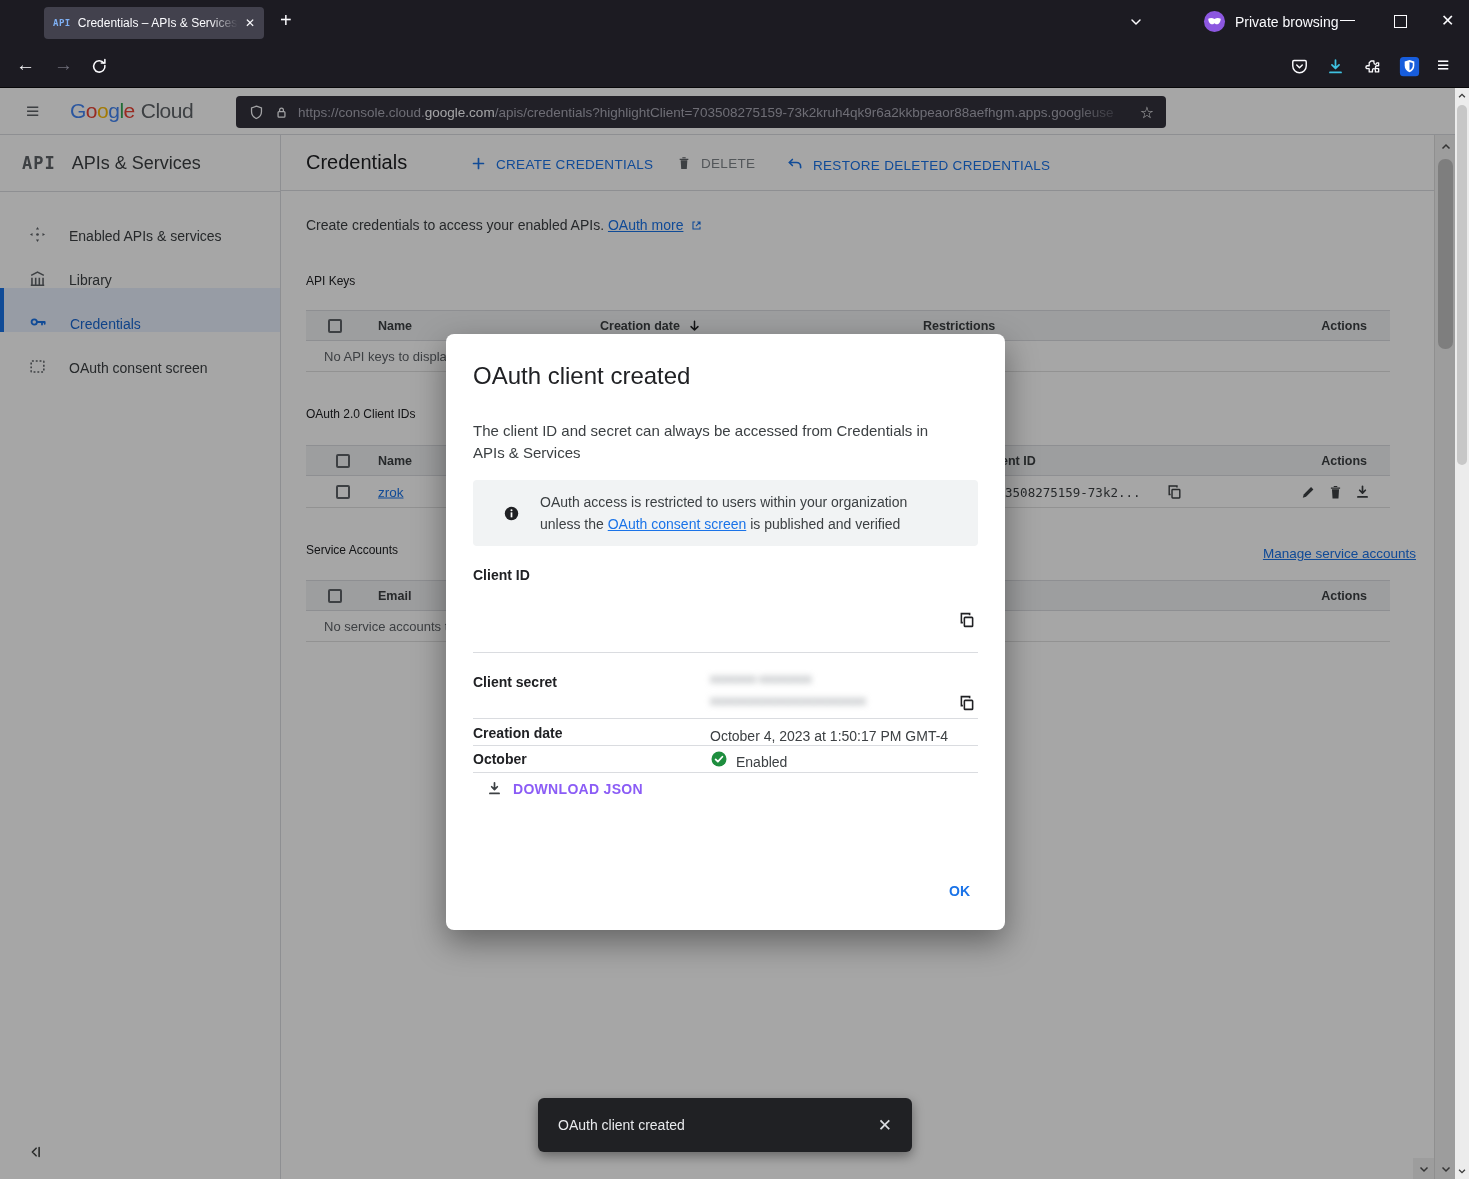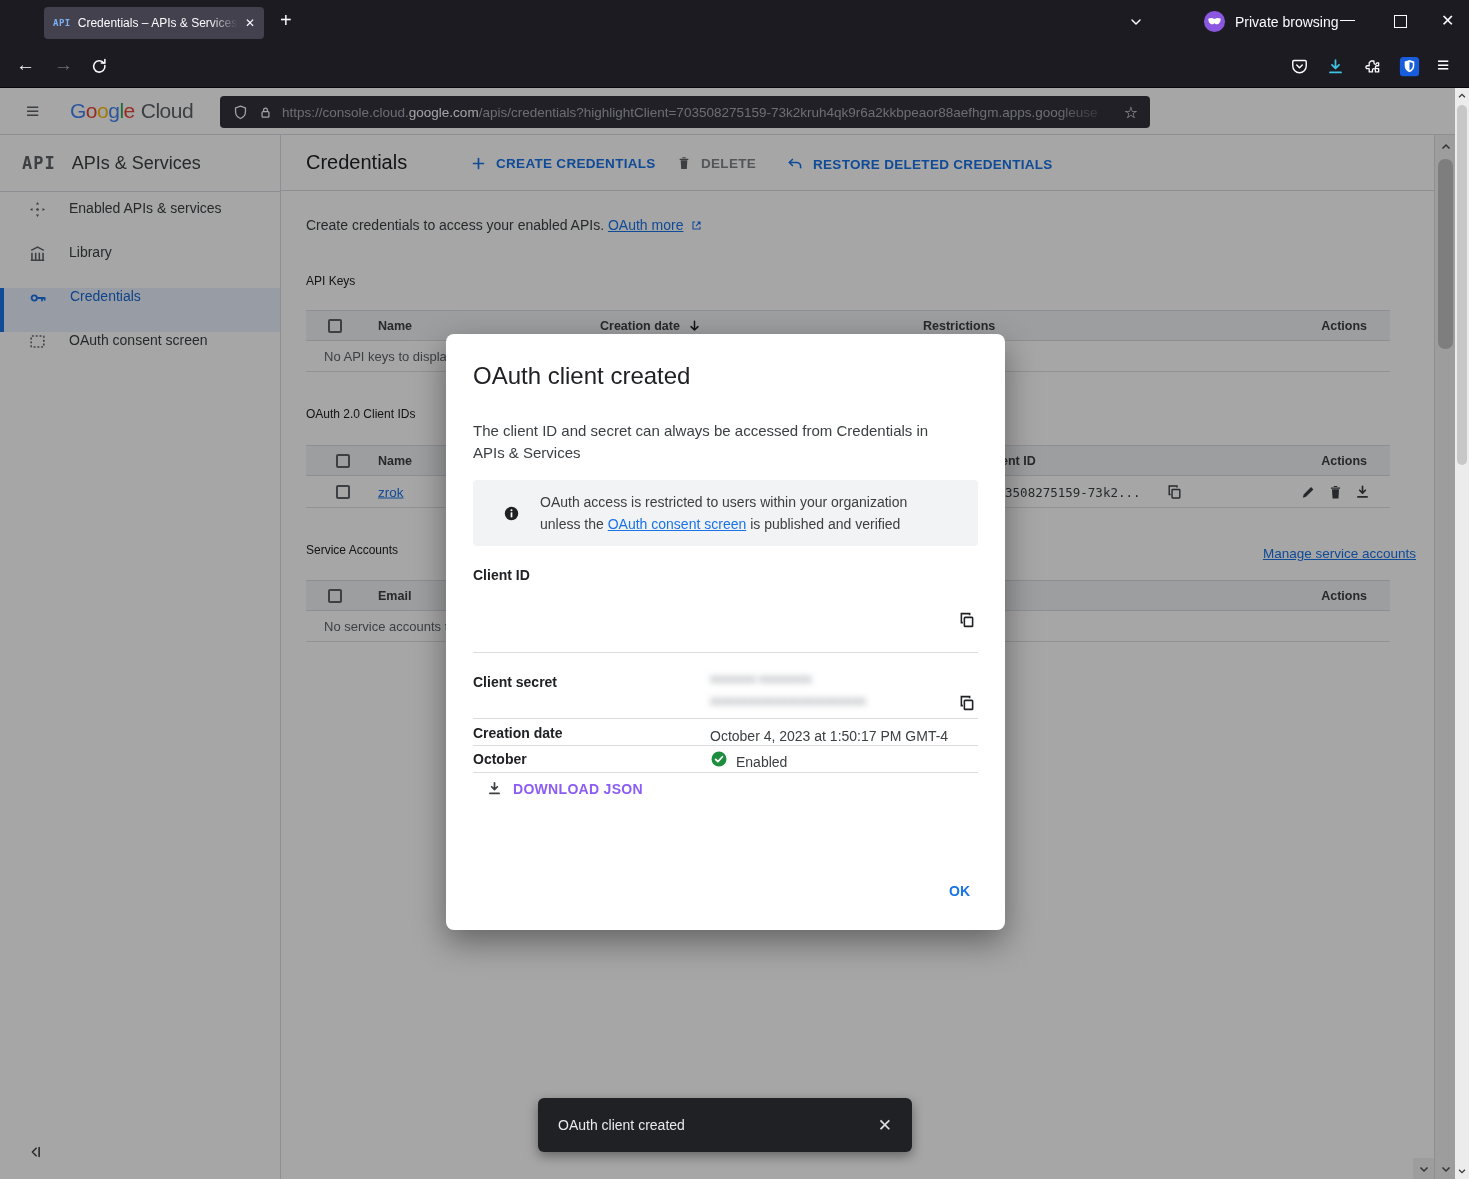--- a/index.html
+++ b/index.html
@@ -10,50 +10,50 @@
   svg { display:block; }
   .ic { display:inline-flex; align-items:center; justify-content:center; flex:0 0 auto; }
 
   
   #tabstrip { left:0; top:0; width:1469px; height:45px; background:#1c1b22; }
   #tab { left:44px; top:7px; width:220px; height:32px; background:#42414d; border-radius:4px; color:#fbfbfe; font-size:12px; padding:0 9px; gap:7px; }
   #tab-title { flex:1; white-space:nowrap; overflow:hidden; -webkit-mask-image:linear-gradient(90deg,#000 82%,transparent); mask-image:linear-gradient(90deg,#000 82%,transparent); }
   .favicon { color:#7fb1f5; font-family:"DejaVu Sans Mono",monospace; font-weight:bold; font-size:9px; letter-spacing:.5px; }
   .chrome-glyph { color:#fbfbfe; }
   #toolbar { left:0; top:45px; width:1469px; height:43px; background:#1c1b22; border-bottom:1px solid #08080a; }
-  #urlbar { left:220px; top:51px; width:930px; height:32px; background:#33323d; border-radius:4px; padding:0 12px; gap:9px; }
+  #urlbar { left:236px; top:51px; width:930px; height:32px; background:#33323d; border-radius:4px; padding:0 12px; gap:9px; }
   #urlbar .url { font-size:13.5px; white-space:nowrap; overflow:hidden; flex:1;
     -webkit-mask-image:linear-gradient(90deg,#000 93%,transparent); mask-image:linear-gradient(90deg,#000 93%,transparent); }
   .url-dim { color:#a9a8b4; } .url-domain { color:#fbfbfe; }
   #private-badge { color:#fbfbfe; font-size:14px; gap:9px; }
 
   
   #gc-header { left:0; top:88px; width:1455px; height:47px; background:#fff; border-bottom:1px solid #dadce0; }
   .gc-logo { font-size:21px; letter-spacing:-.5px; }
   .gc-cloud { color:#5f6368; margin-left:6px; }
   #project-btn { left:238px; top:95px; width:108px; height:34px; border:1px solid #dadce0; border-radius:4px; gap:8px; padding:0 10px; font-size:14px; color:#3c4043; font-weight:bold; }
   #gc-search { left:365px; top:95px; width:650px; height:34px; border:1px solid #dadce0; border-radius:4px; background:#fff; }
   #gc-search input { width:100%; height:100%; border:0; outline:0; background:transparent; font-size:14px; padding:0 14px; color:#5f6368; font-family:inherit; }
   #gc-search-btn { left:1022px; top:95px; width:97px; height:34px; border:1px solid #dadce0; border-radius:4px; gap:7px; justify-content:center; color:#1a73e8; font-weight:bold; font-size:14px; }
   .hdr-ic { color:#3c4043; }
 
   
   #sidebar { left:0; top:135px; width:281px; height:1044px; background:#fff; border-right:1px solid #dadce0; }
   #sb-head { height:57px; border-bottom:1px solid #dadce0; display:flex; align-items:center; padding-left:22px; gap:16px; }
   #sb-logo { font-family:"DejaVu Sans Mono",monospace; font-weight:bold; font-size:17px; color:#5f6368; letter-spacing:1px; }
   #sb-title { font-size:18px; color:#3c4043; }
-  .sb-item { height:44px; display:flex; align-items:flex-start; gap:22px; padding-left:28px; font-size:14px; color:#3c4043; cursor:pointer; }
+  .sb-item { height:44px; display:flex; align-items:flex-end; gap:22px; padding-left:28px; font-size:14px; color:#3c4043; cursor:pointer; }
   .sb-item .ic { color:#5f6368; }
   .sb-item.sel { background:#e8f0fe; color:#1967d2; border-left:4px solid #1a73e8; padding-left:24px; }
   .sb-item.sel .ic { color:#1a73e8; }
 
   
   #main { left:281px; top:135px; width:1153px; height:1044px; background:#fff; }
   #page-title { left:25px; top:16px; font-size:20px; color:#202124; }
-  .act-btn { gap:9px; font-size:13.5px; font-weight:bold; letter-spacing:.3px; color:#1a73e8; cursor:pointer; }
+  .act-btn { gap:9px; font-size:13.5px; font-weight:normal; letter-spacing:.3px; color:#1a73e8; cursor:pointer;align-items:flex-end; }
   .act-btn.disabled { color:#80868b; cursor:default; }
   .hr { height:1px; background:#dadce0; }
   .link { color:#1a73e8; text-decoration:underline; cursor:pointer; }
   .sec-title { font-size:12px; color:#202124; }
   .tbl { position:absolute; width:1084px; }
   .tbl-head { position:relative; height:31px; background:#f1f3f4; border-top:1px solid #dadce0; border-bottom:1px solid #dadce0; font-size:12.5px; font-weight:bold; color:#3c4043; }
   .tbl-row { position:relative; height:31px; border-bottom:1px solid #e0e0e0; font-size:13px; color:#3c4043; }
   .cb { width:14px; height:14px; border:2px solid #5f6368; border-radius:2px; display:inline-block; }
   .cell { position:absolute; top:50%; transform:translateY(-50%); white-space:nowrap; }
   .mono { font-family:"DejaVu Sans Mono",monospace; font-size:12.5px; }

